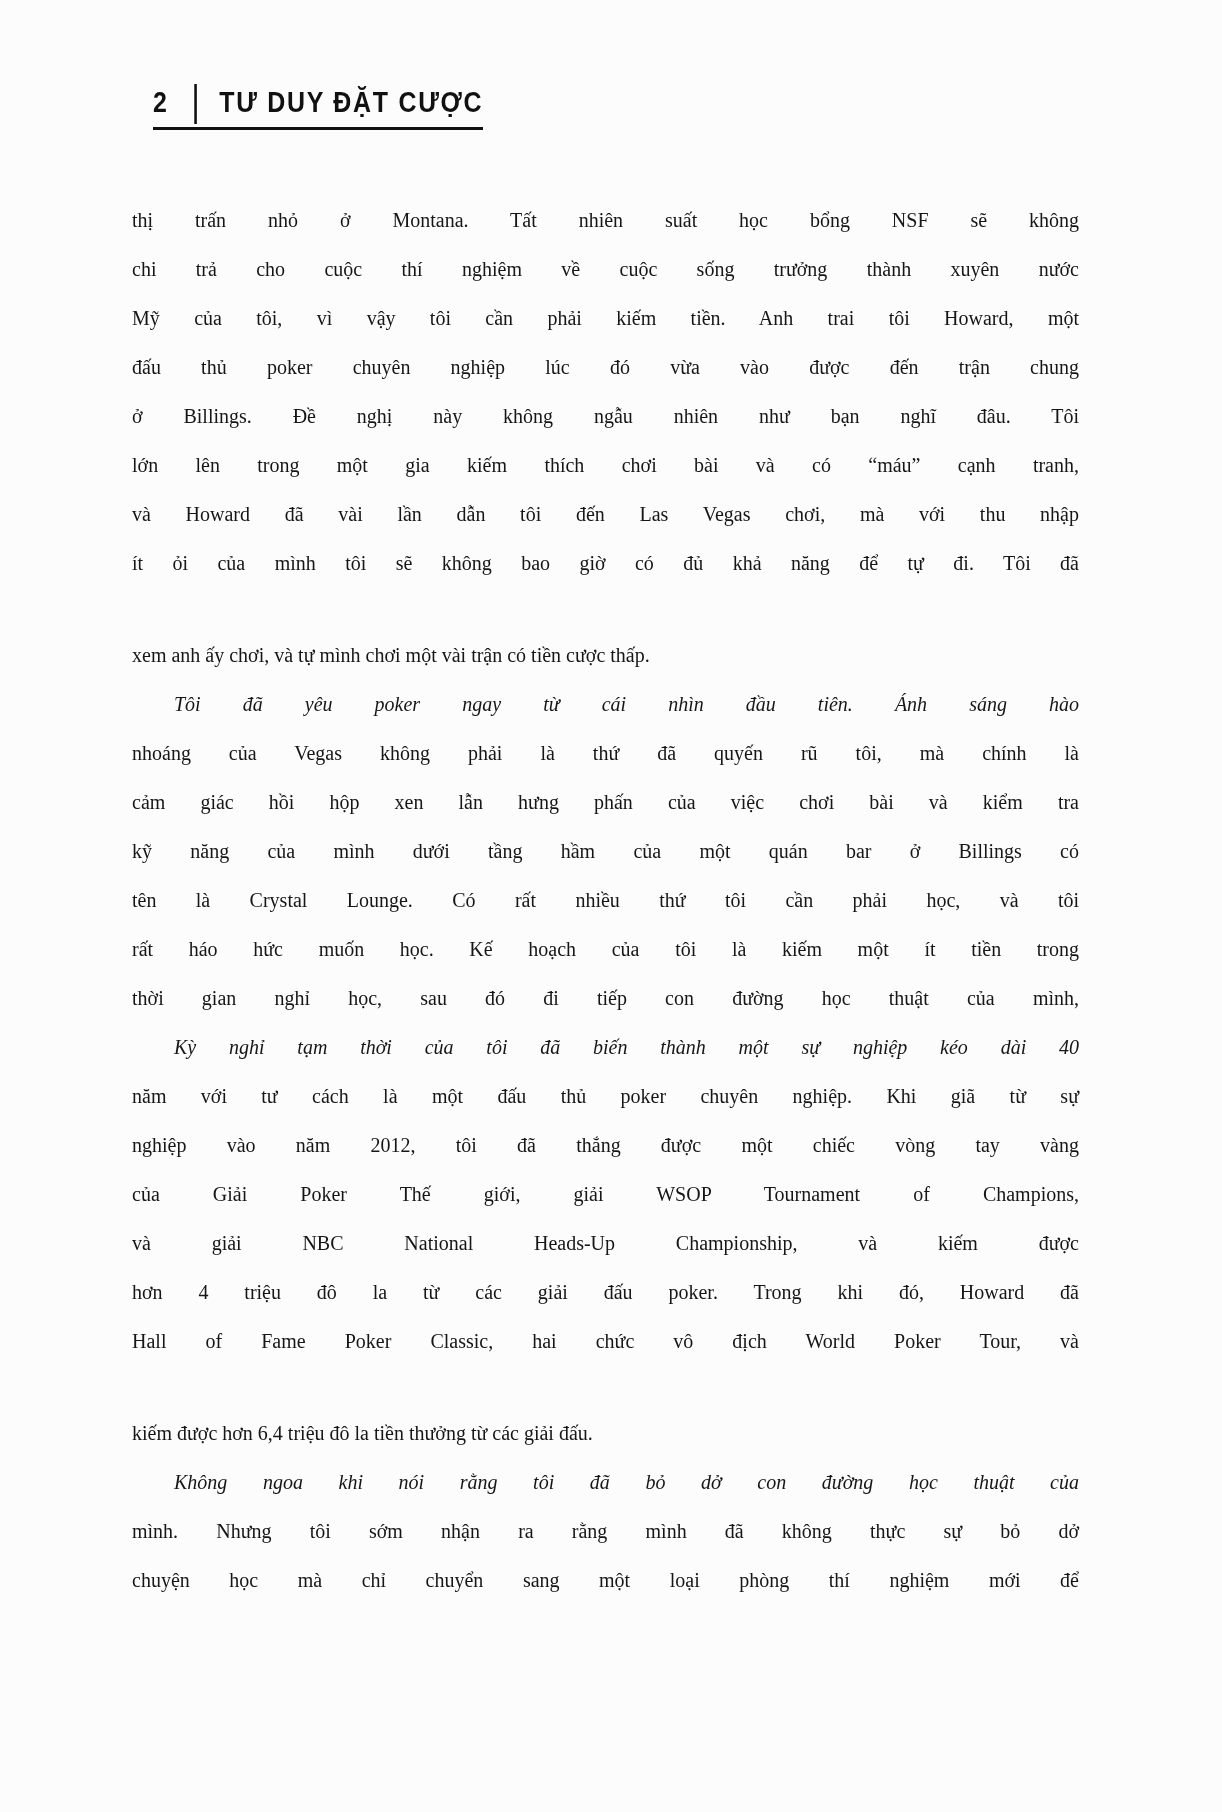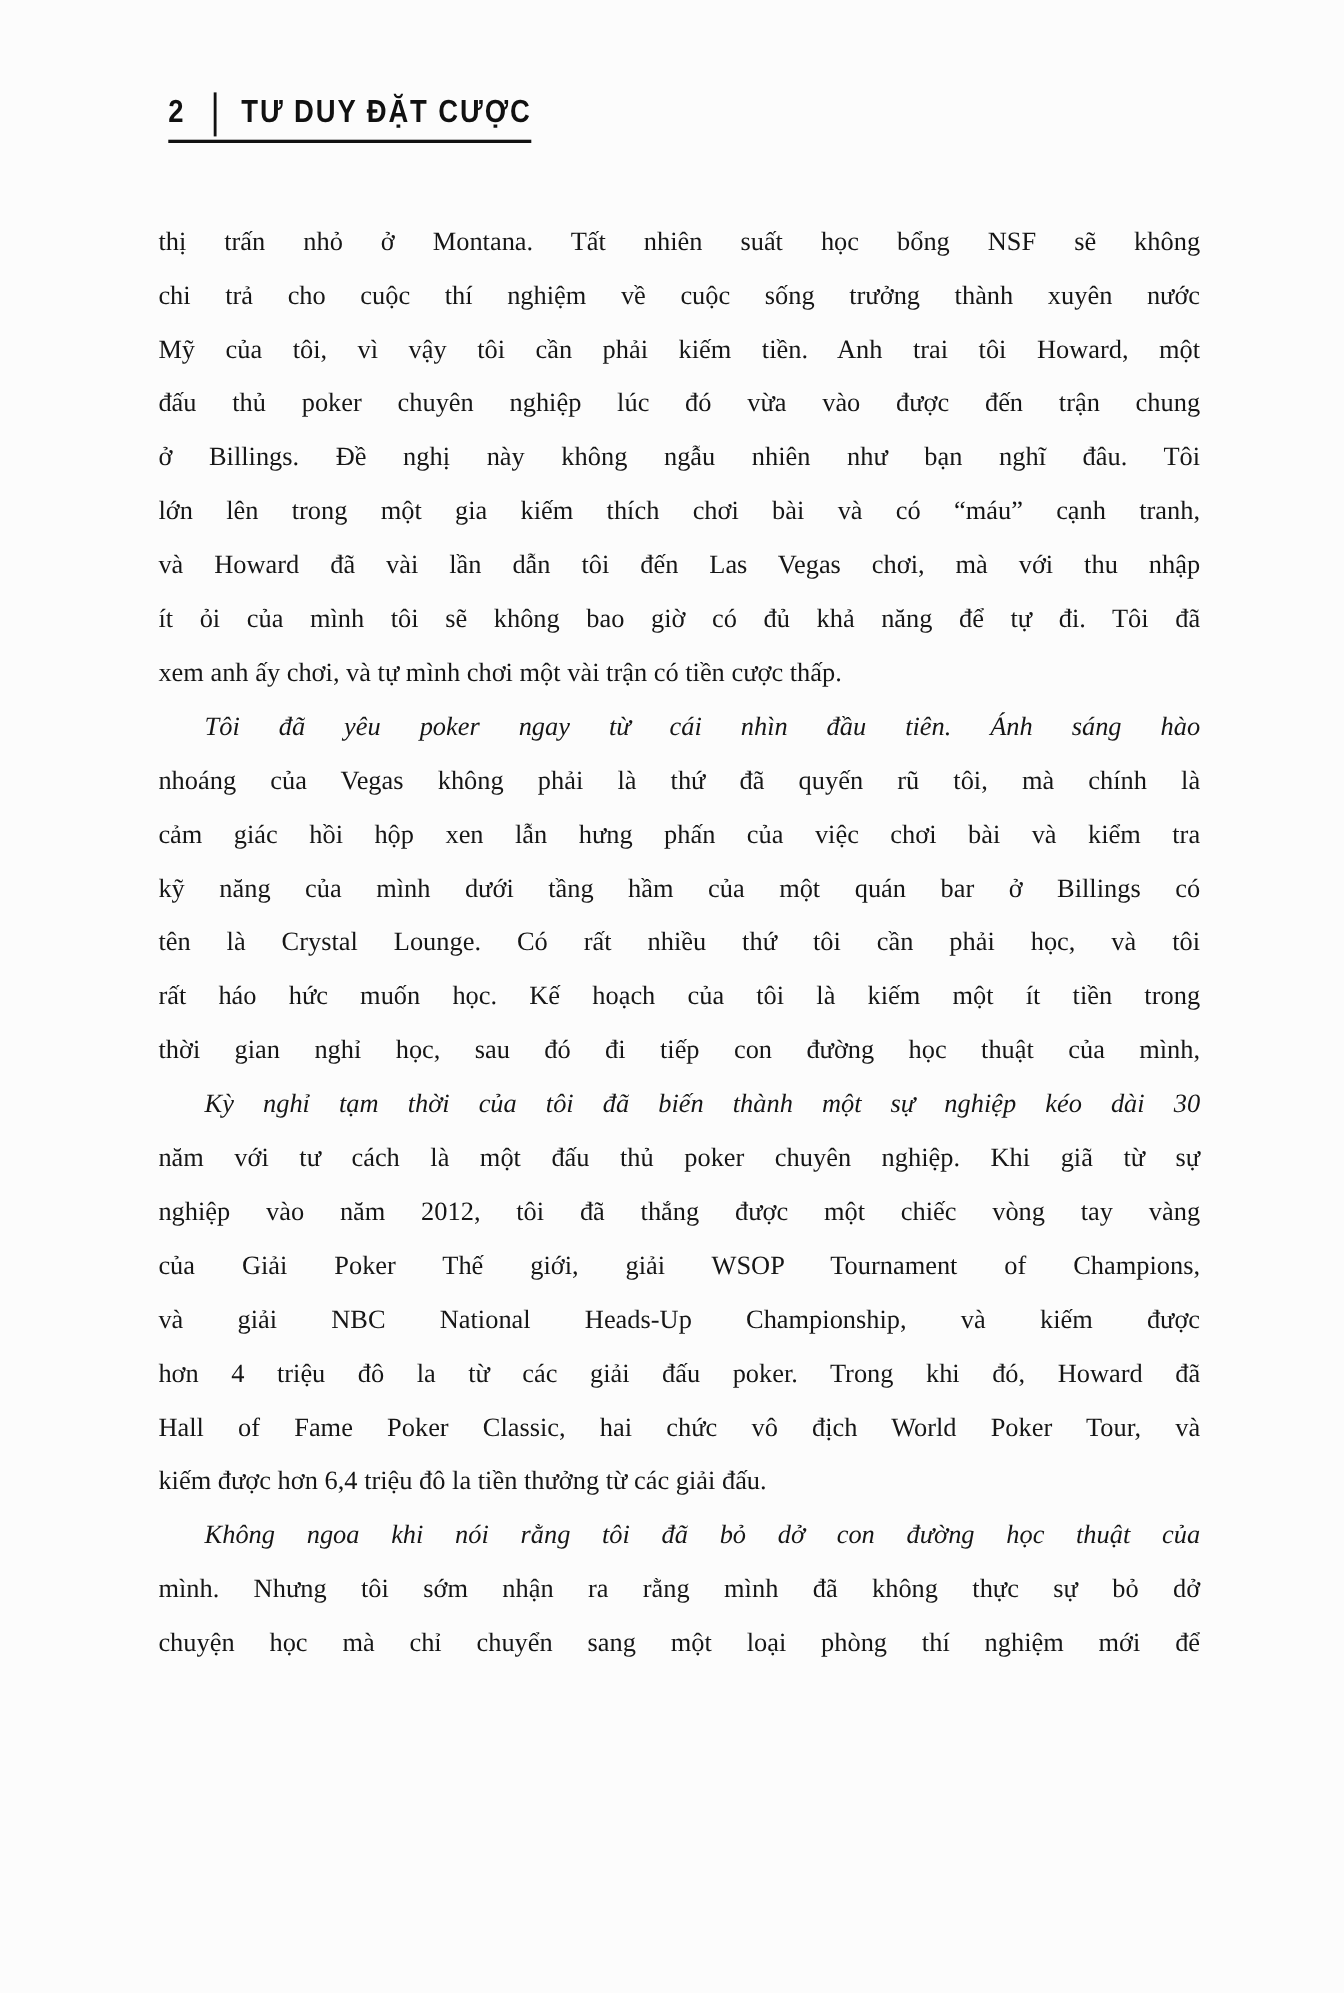--- a/index.html
+++ b/index.html
@@ -54,34 +54,35 @@
     position: absolute;
     left: 153px;
     top: 127px;
     width: 330px;
     height: 3px;
     background: #111111;
   }
   
   .body-text {
     position: absolute;
-    left: 144px;
+    left: 132px;
     top: 196px;
     width: 947px;
-    font-size: 24px;
+    font-size: 20px;
     line-height: 49px;
   }
   .line {
     text-align: justify;
     text-align-last: justify;
     white-space: normal;
   }
   .line.last {
     text-align: center;
     text-align-last: left;
+    margin-top: 43px;
   }
   .line.indent {
     text-indent: 42px;
     font-style: italic;
   }
 </style>
 </head>
 <body>
 
 <div class="page">
@@ -104,21 +105,21 @@
       <div class="line">và Howard đã vài lần dẫn tôi đến Las Vegas chơi, mà với thu nhập</div>
       <div class="line">ít ỏi của mình tôi sẽ không bao giờ có đủ khả năng để tự đi. Tôi đã</div>
       <div class="line last">xem anh ấy chơi, và tự mình chơi một vài trận có tiền cược thấp.</div>
       <div class="line indent">Tôi đã yêu poker ngay từ cái nhìn đầu tiên. Ánh sáng hào</div>
       <div class="line">nhoáng của Vegas không phải là thứ đã quyến rũ tôi, mà chính là</div>
       <div class="line">cảm giác hồi hộp xen lẫn hưng phấn của việc chơi bài và kiểm tra</div>
       <div class="line">kỹ năng của mình dưới tầng hầm của một quán bar ở Billings có</div>
       <div class="line">tên là Crystal Lounge. Có rất nhiều thứ tôi cần phải học, và tôi</div>
       <div class="line">rất háo hức muốn học. Kế hoạch của tôi là kiếm một ít tiền trong</div>
       <div class="line">thời gian nghỉ học, sau đó đi tiếp con đường học thuật của mình,</div>
-      <div class="line indent">Kỳ nghỉ tạm thời của tôi đã biến thành một sự nghiệp kéo dài 30</div>
+      <div class="line indent">Kỳ nghỉ tạm thời của tôi đã biến thành một sự nghiệp kéo dài 40</div>
       <div class="line">năm với tư cách là một đấu thủ poker chuyên nghiệp. Khi giã từ sự</div>
       <div class="line">nghiệp vào năm 2012, tôi đã thắng được một chiếc vòng tay vàng</div>
       <div class="line">của Giải Poker Thế giới, giải WSOP Tournament of Champions,</div>
       <div class="line">và giải NBC National Heads-Up Championship, và kiếm được</div>
       <div class="line">hơn 4 triệu đô la từ các giải đấu poker. Trong khi đó, Howard đã</div>
       <div class="line">Hall of Fame Poker Classic, hai chức vô địch World Poker Tour, và</div>
       <div class="line last">kiếm được hơn 6,4 triệu đô la tiền thưởng từ các giải đấu.</div>
       <div class="line indent">Không ngoa khi nói rằng tôi đã bỏ dở con đường học thuật của</div>
       <div class="line">mình. Nhưng tôi sớm nhận ra rằng mình đã không thực sự bỏ dở</div>
       <div class="line">chuyện học mà chỉ chuyển sang một loại phòng thí nghiệm mới để</div>

